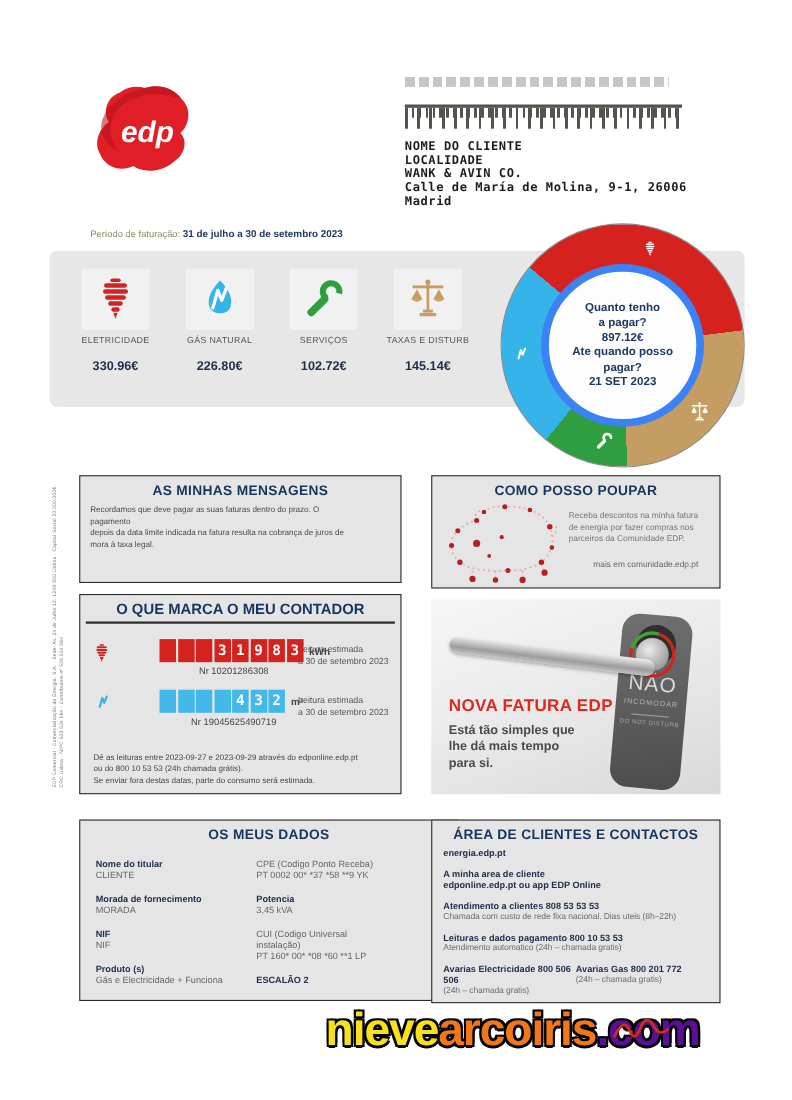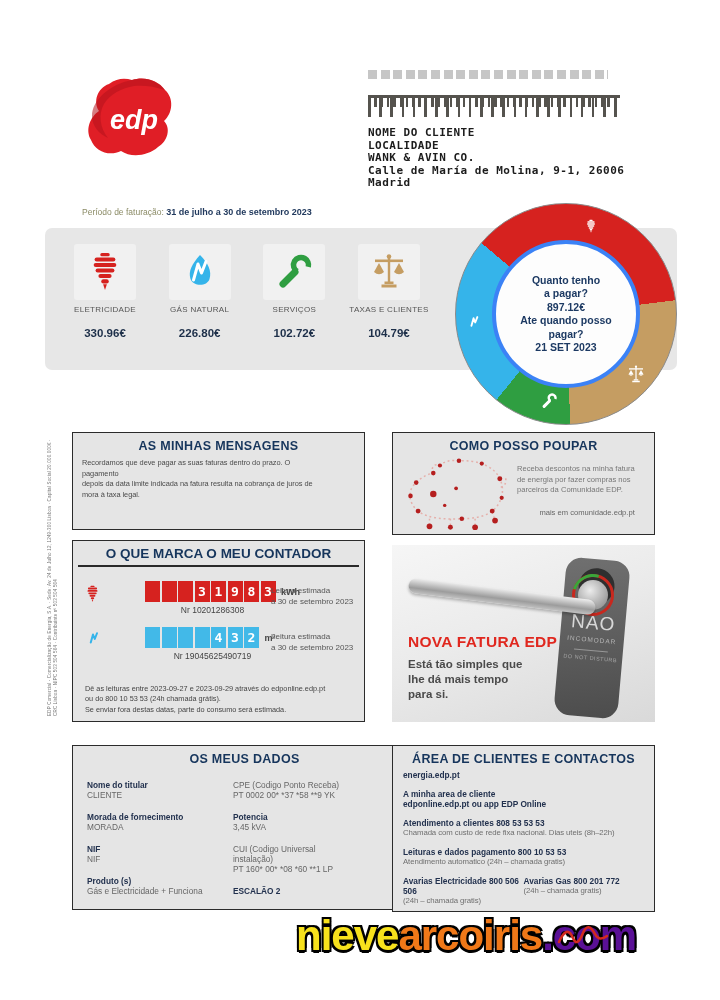--- a/index.html
+++ b/index.html
@@ -31,21 +31,21 @@
   .tile{width:62px;height:56px;background:#f1f1f1;border-radius:3px;
         display:flex;align-items:center;justify-content:center;}
   .cat-label{margin-top:5px;height:22px;font-size:8px;letter-spacing:.3px;color:#555;
              text-align:center;line-height:10px;}
   .cat-amount{font-weight:bold;font-size:11.5px;color:#1d2f49;}
 
   
   .donut{position:absolute;left:455px;top:203px;width:222px;height:222px;z-index:2;}
   .ring{position:absolute;inset:0;border-radius:50%;border:1px solid #8a8a8a;box-sizing:border-box;}
   .hole{position:absolute;left:37px;top:37px;width:148px;height:148px;border-radius:50%;
-        background:#fdfdfd;border:4px solid #3b82f6;box-sizing:border-box;
+        background:#fdfdfd;border:7px solid #3b82f6;box-sizing:border-box;
         display:flex;flex-direction:column;align-items:center;justify-content:center;}
   .hole div{font-weight:bold;font-size:10.5px;line-height:13.5px;color:#1d3a63;text-align:center;}
   .ring-ic{position:absolute;z-index:3;}
 
   
   .box{position:absolute;border:1.6px solid #2b2b2b;background:#e5e5e5;box-sizing:border-box;}
   .box-title{font-weight:bold;font-size:12.5px;color:#16355c;text-align:center;
              padding-top:6px;letter-spacing:.3px;}
   .msg-box{left:72px;top:432px;width:293px;height:98px;}
   .msg-body{padding:5px 9px;font-size:7.4px;letter-spacing:-.05px;line-height:10.5px;color:#4a4a4a;}
@@ -205,22 +205,22 @@
             <rect x="4" y="6.5" width="28" height="2.6"></rect>
             <path d="M8 10 L3 19 L13 19 Z"></path>
             <path d="M3 19 Q8 23.5 13 19 Z"></path>
             <path d="M28 10 L23 19 L33 19 Z"></path>
             <path d="M23 19 Q28 23.5 33 19 Z"></path>
             <rect x="13.5" y="28.5" width="9" height="2.6"></rect>
             <rect x="10.5" y="31.5" width="15" height="3"></rect>
           </g>
         </svg>
       </div>
-      <div class="cat-label">TAXAS E CLIENTES</div>
-      <div class="cat-amount">104.79€</div>
+      <div class="cat-label">TAXAS E DISTURB</div>
+      <div class="cat-amount">145.14€</div>
     </div>
   </div>
 
   <div class="donut">
     <div class="ring" style="background: conic-gradient(from 310deg, rgb(214, 34, 31) 0deg, rgb(214, 34, 31) 132.809deg, rgb(197, 157, 98) 132.809deg, rgb(197, 157, 98) 227.769deg, rgb(47, 158, 65) 227.769deg, rgb(47, 158, 65) 268.989deg, rgb(53, 180, 234) 268.989deg, rgb(53, 180, 234) 360deg);"></div>
     <div class="hole">
       <div>Quanto tenho</div>
       <div>a pagar?</div>
       <div>897.12€</div>
       <div>Ate quando posso</div>

